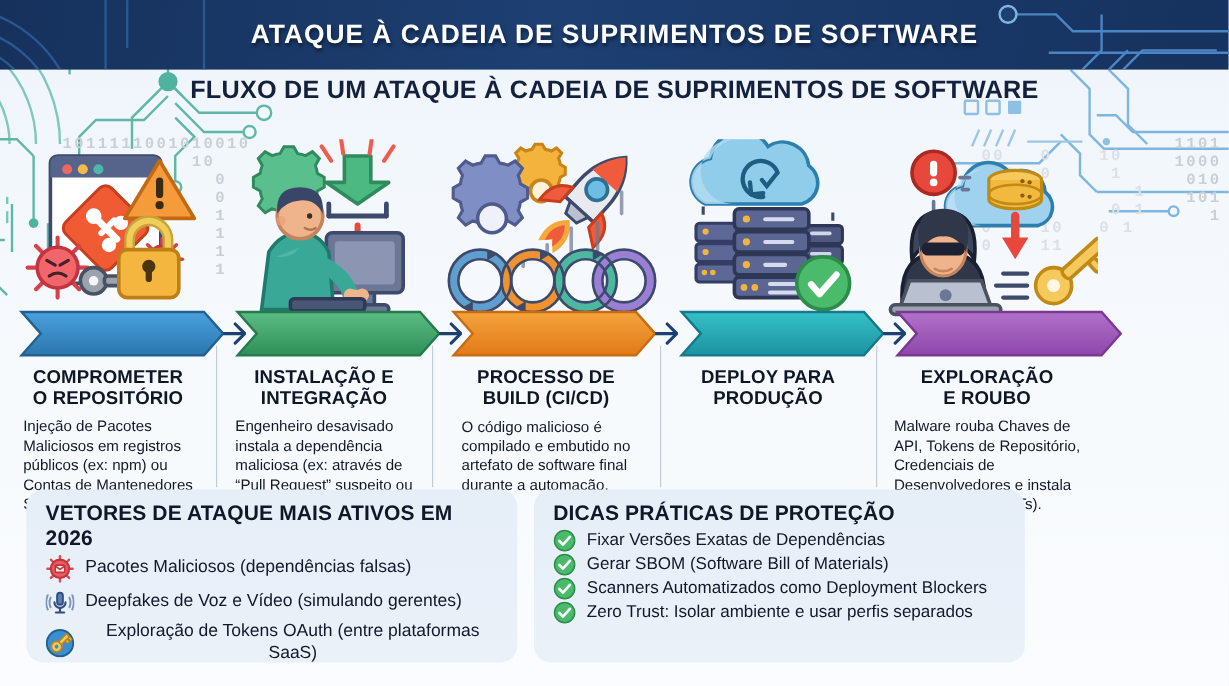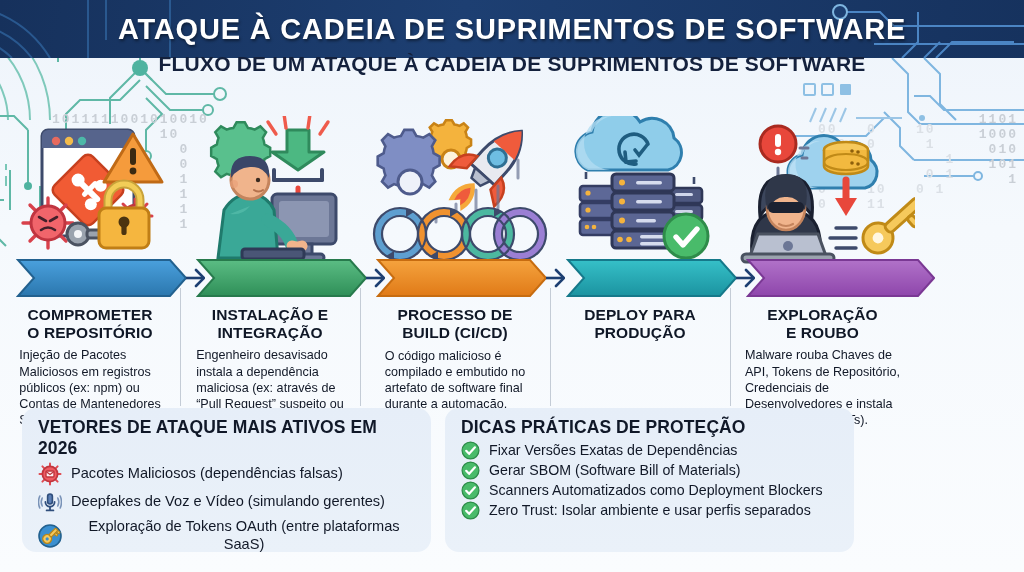--- a/index.html
+++ b/index.html
@@ -44,32 +44,32 @@
   .header {
     position: absolute; left: 0; top: 0;
     width: 1024px; height: 58px;
     background: linear-gradient(100deg, #16315c 0%, #1d3f72 45%, #16325e 100%);
     display: flex; align-items: center; justify-content: center;
     overflow: hidden;
   }
   .header-title {
     position: relative;
     color: #ffffff;
-    font-size: 29px;
+    font-size: 22px;
     font-weight: 700;
     letter-spacing: 0.8px;
     text-shadow: 1px 2px 3px rgba(0,0,0,.45);
     z-index: 3;
     text-align: center;
   }
   .header-deco { position: absolute; right: 0; top: 0; width: 240px; height: 58px; z-index: 1; }
   .header-deco-left { position: absolute; left: 0; top: 0; width: 240px; height: 58px; z-index: 1; }
 
   .subtitle {
-    position: absolute; left: 0; top: 52px; width: 1024px;
+    position: absolute; left: 0; top: 64px; width: 1024px;
     text-align: center;
     font-size: 21px;
     font-weight: 700;
     color: #14213d;
     letter-spacing: .2px;
     z-index: 4;
   }
 
   
   .flow {

